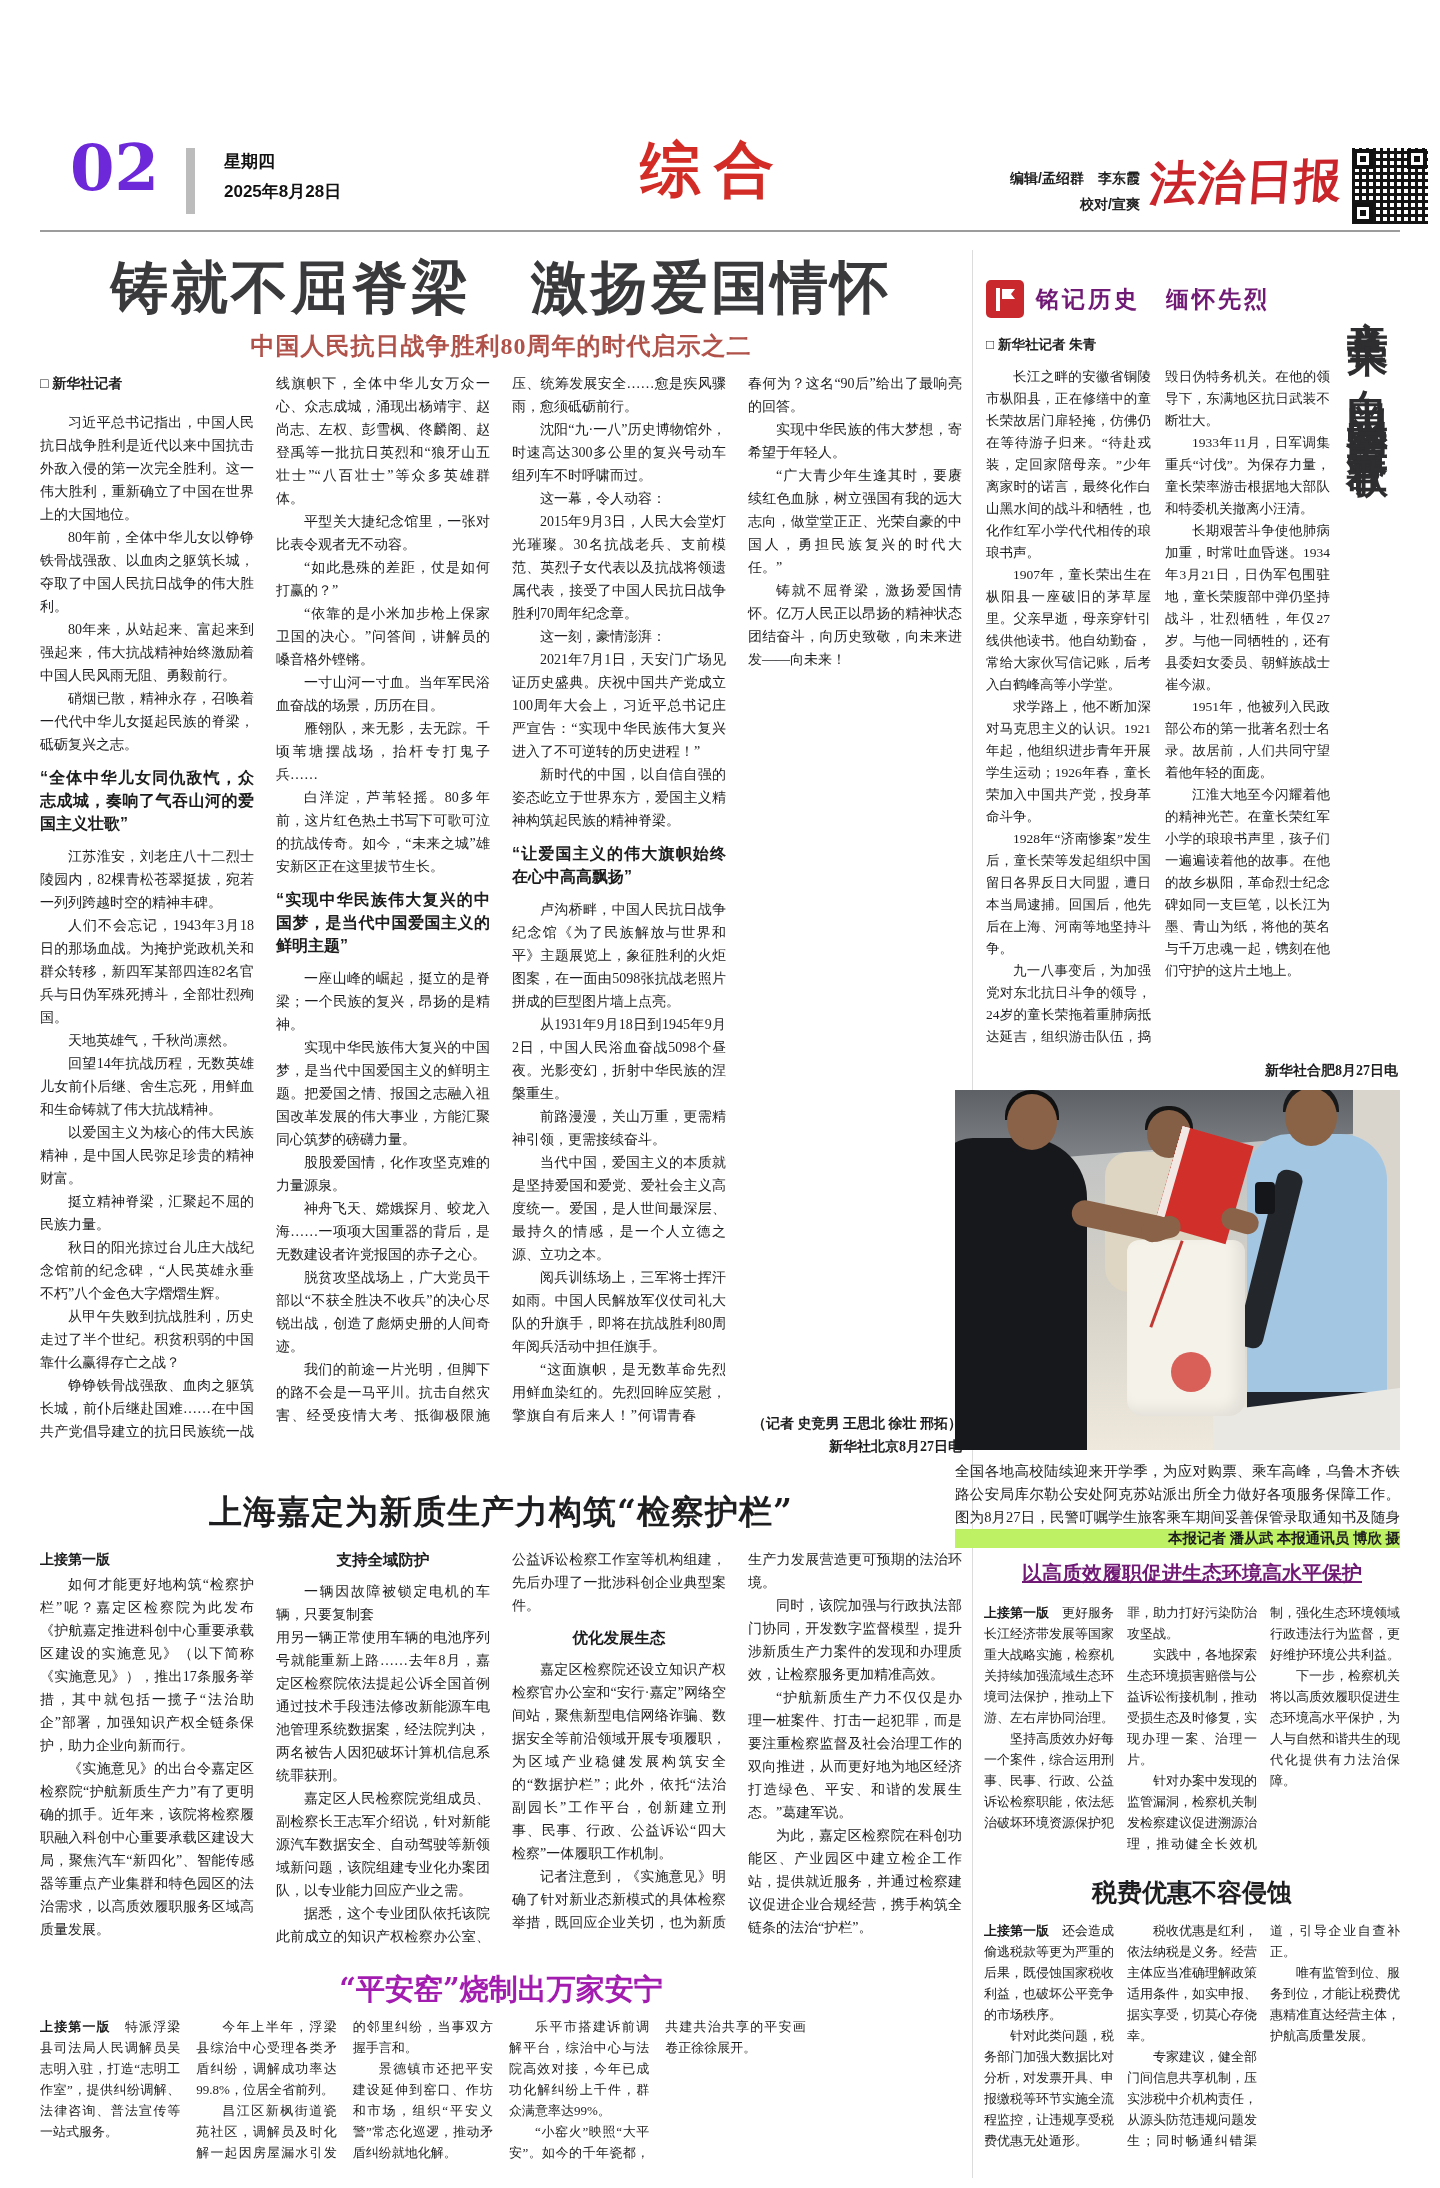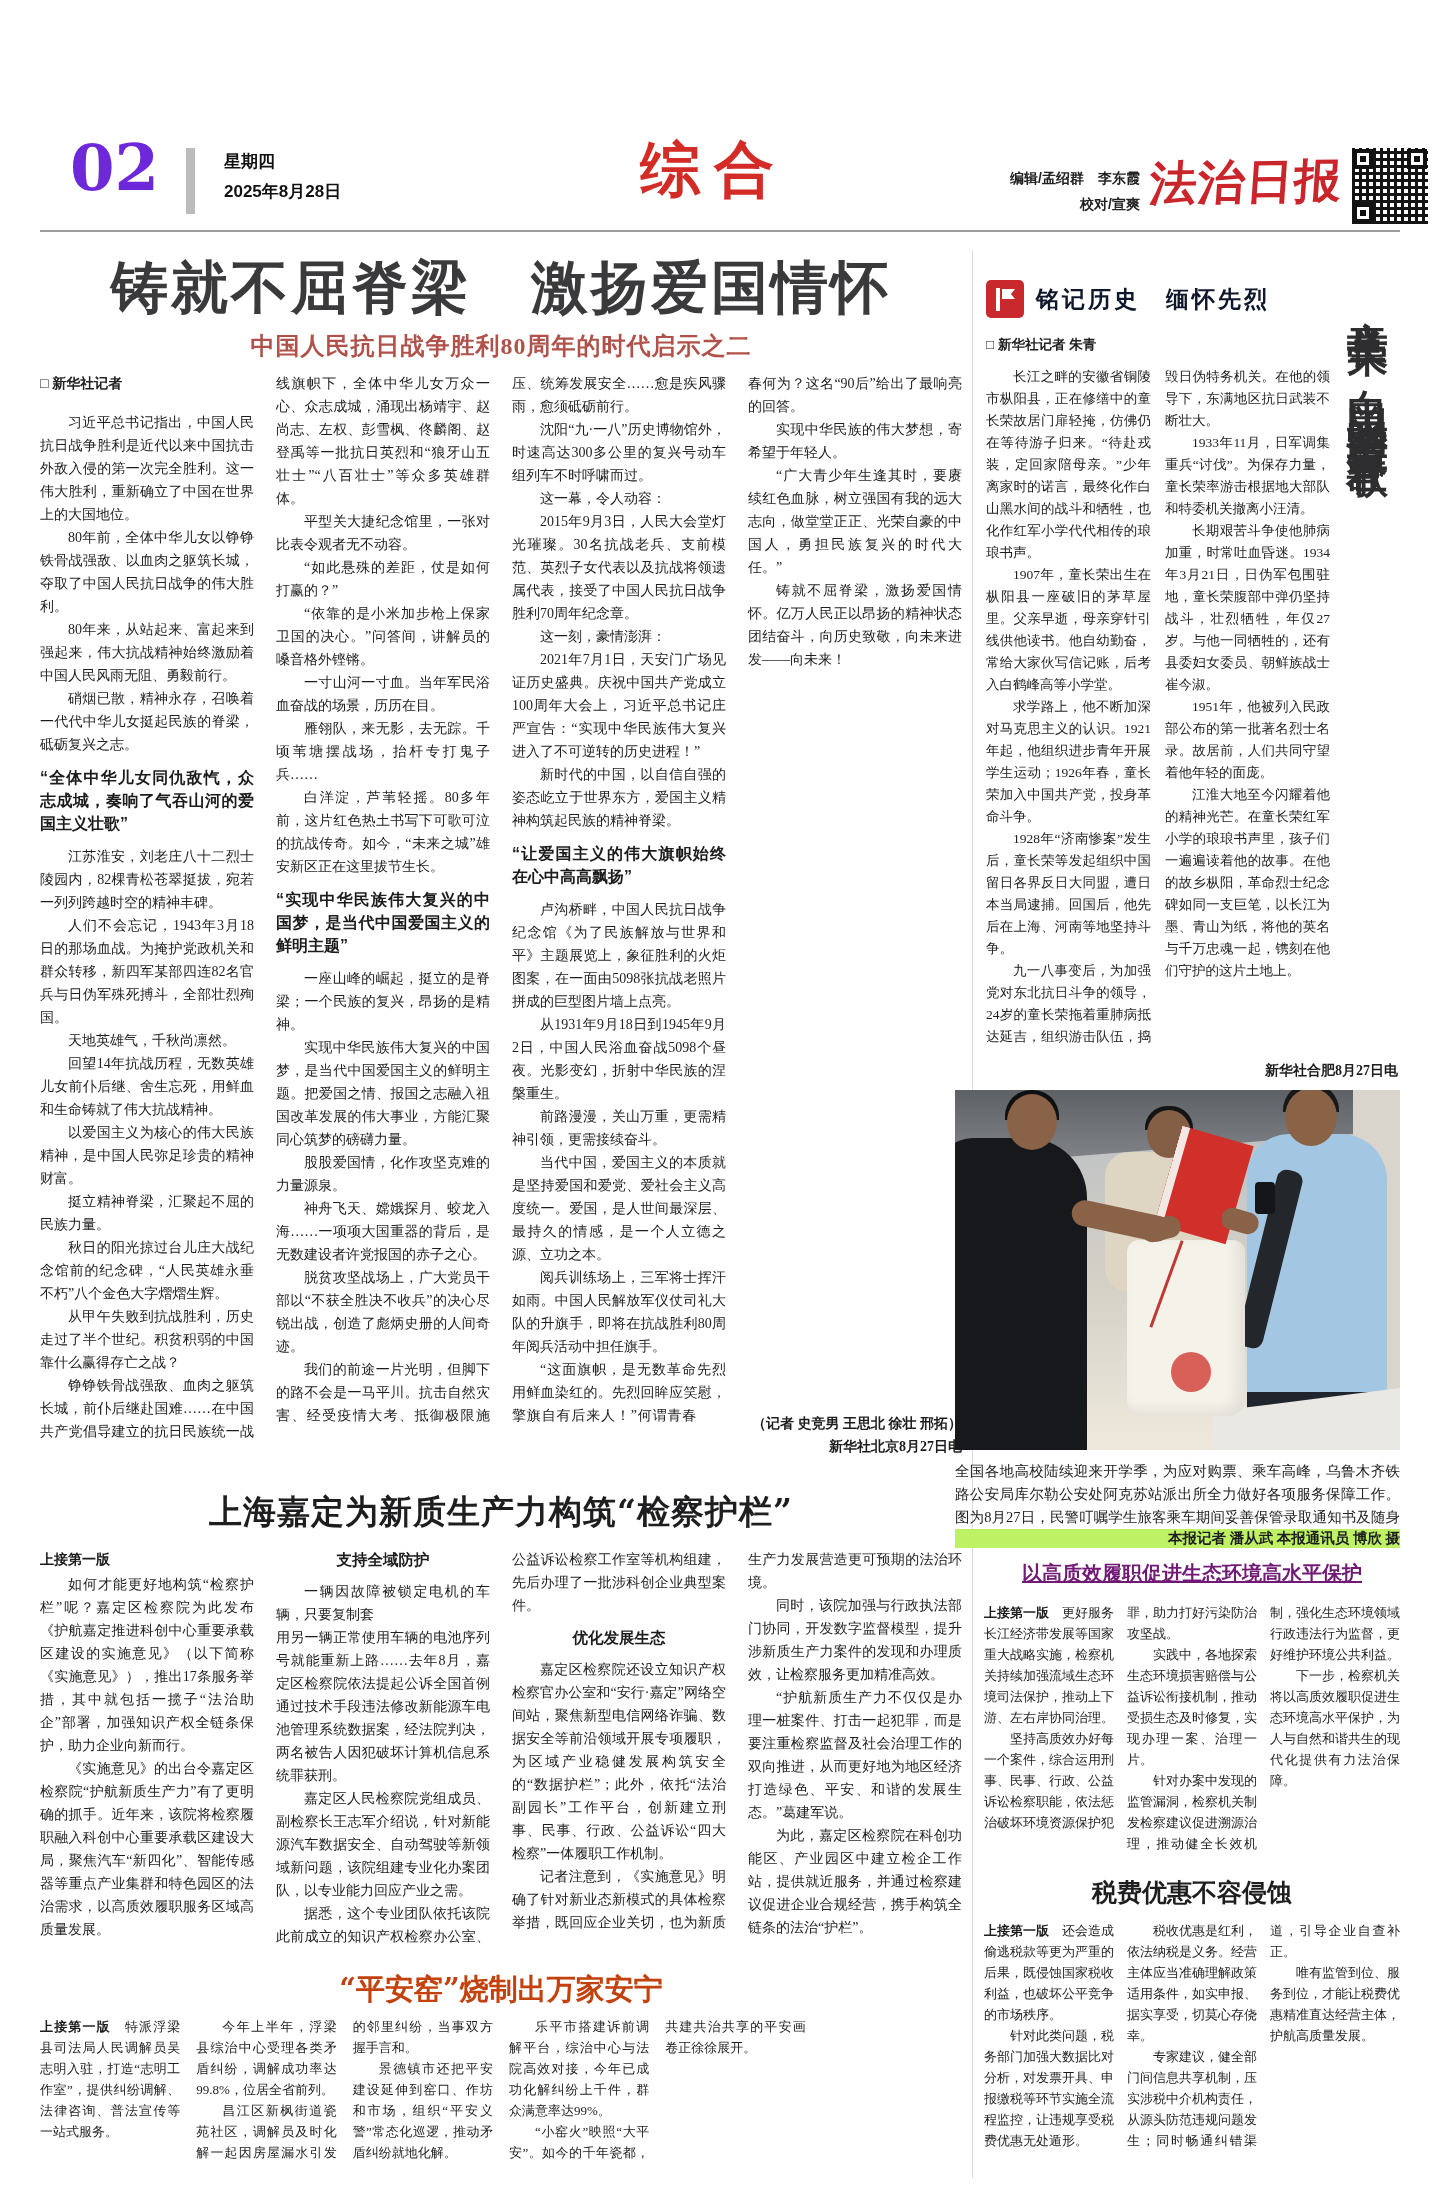--- a/index.html
+++ b/index.html
@@ -54,21 +54,21 @@
     font-family:"Liberation Sans","DejaVu Sans",sans-serif; }
   .main-subtitle { position:absolute; left:40px; top:330px; width:922px; text-align:center;
     font-size:24px; font-weight:700; color:#b0524a; letter-spacing:1px; }
   .main-flow { left:40px; top:372px; width:922px; height:1086px;
     column-count:4; column-gap:22px; font-size:14px; line-height:23px; }
   .main-sign { position:absolute; left:700px; top:1408px; width:262px; text-align:right;
     background:#fff; padding:4px 0 0 12px; font-size:14px; font-weight:700; line-height:23px; }
 
   
   .kicker { position:absolute; left:986px; top:280px; display:flex; align-items:center; gap:12px; }
-  .kicker-label { font-size:23px; font-weight:700; color:#0f172a; letter-spacing:3px;
+  .kicker-label { font-size:23px; font-weight:700; color:#701a75; letter-spacing:3px;
     font-family:"Liberation Sans","DejaVu Sans",sans-serif; }
   .hero-byline { position:absolute; left:986px; top:336px; font-size:13.5px; font-weight:700;
     font-family:"Liberation Sans","DejaVu Sans",sans-serif; color:#222; }
   .hero-flow { left:986px; top:366px; width:344px; height:698px;
     column-count:2; column-gap:14px; font-size:13.5px; line-height:22px; }
   .hero-vert { position:absolute; left:1336px; top:288px; width:60px; height:670px;
     writing-mode:vertical-rl; text-orientation:upright; font-size:41px; font-weight:900;
     color:#2e2e31; letter-spacing:7px; font-family:"DejaVu Serif","Liberation Serif",serif; }
   .hero-sign { position:absolute; left:1140px; top:1062px; width:258px; text-align:right;
     font-size:14px; font-weight:700; background:#fff; }
@@ -110,21 +110,21 @@
     font-size:14.5px; font-weight:700; background:#bef264; }
 
   
   .jd-headline { position:absolute; left:40px; top:1490px; width:922px; text-align:center;
     font-size:33px; font-weight:900; color:#1e1e20; letter-spacing:1px;
     font-family:"DejaVu Serif","Liberation Serif",serif; }
   .jd-flow { left:40px; top:1548px; width:922px; height:412px;
     column-count:4; column-gap:22px; font-size:14px; line-height:23px; }
 
   .pa-headline { position:absolute; left:40px; top:1970px; width:922px; text-align:center;
-    font-size:29px; font-weight:900; color:#c2410c;
+    font-size:29px; font-weight:900; color:#a21caf;
     font-family:"DejaVu Serif","Liberation Serif",serif; }
   .pa-flow { left:40px; top:2016px; width:922px; height:164px;
     column-count:6; column-gap:16px; font-size:13px; line-height:21px; }
 
   .eco-headline { position:absolute; left:984px; top:1560px; width:416px; text-align:center;
     font-size:20px; font-weight:900; color:#701a75;
     font-family:"DejaVu Serif","Liberation Serif",serif;text-decoration:underline; }
   .eco-flow { left:984px; top:1602px; width:416px; height:254px;
     column-count:3; column-gap:13px; font-size:13px; line-height:21px; }
 

